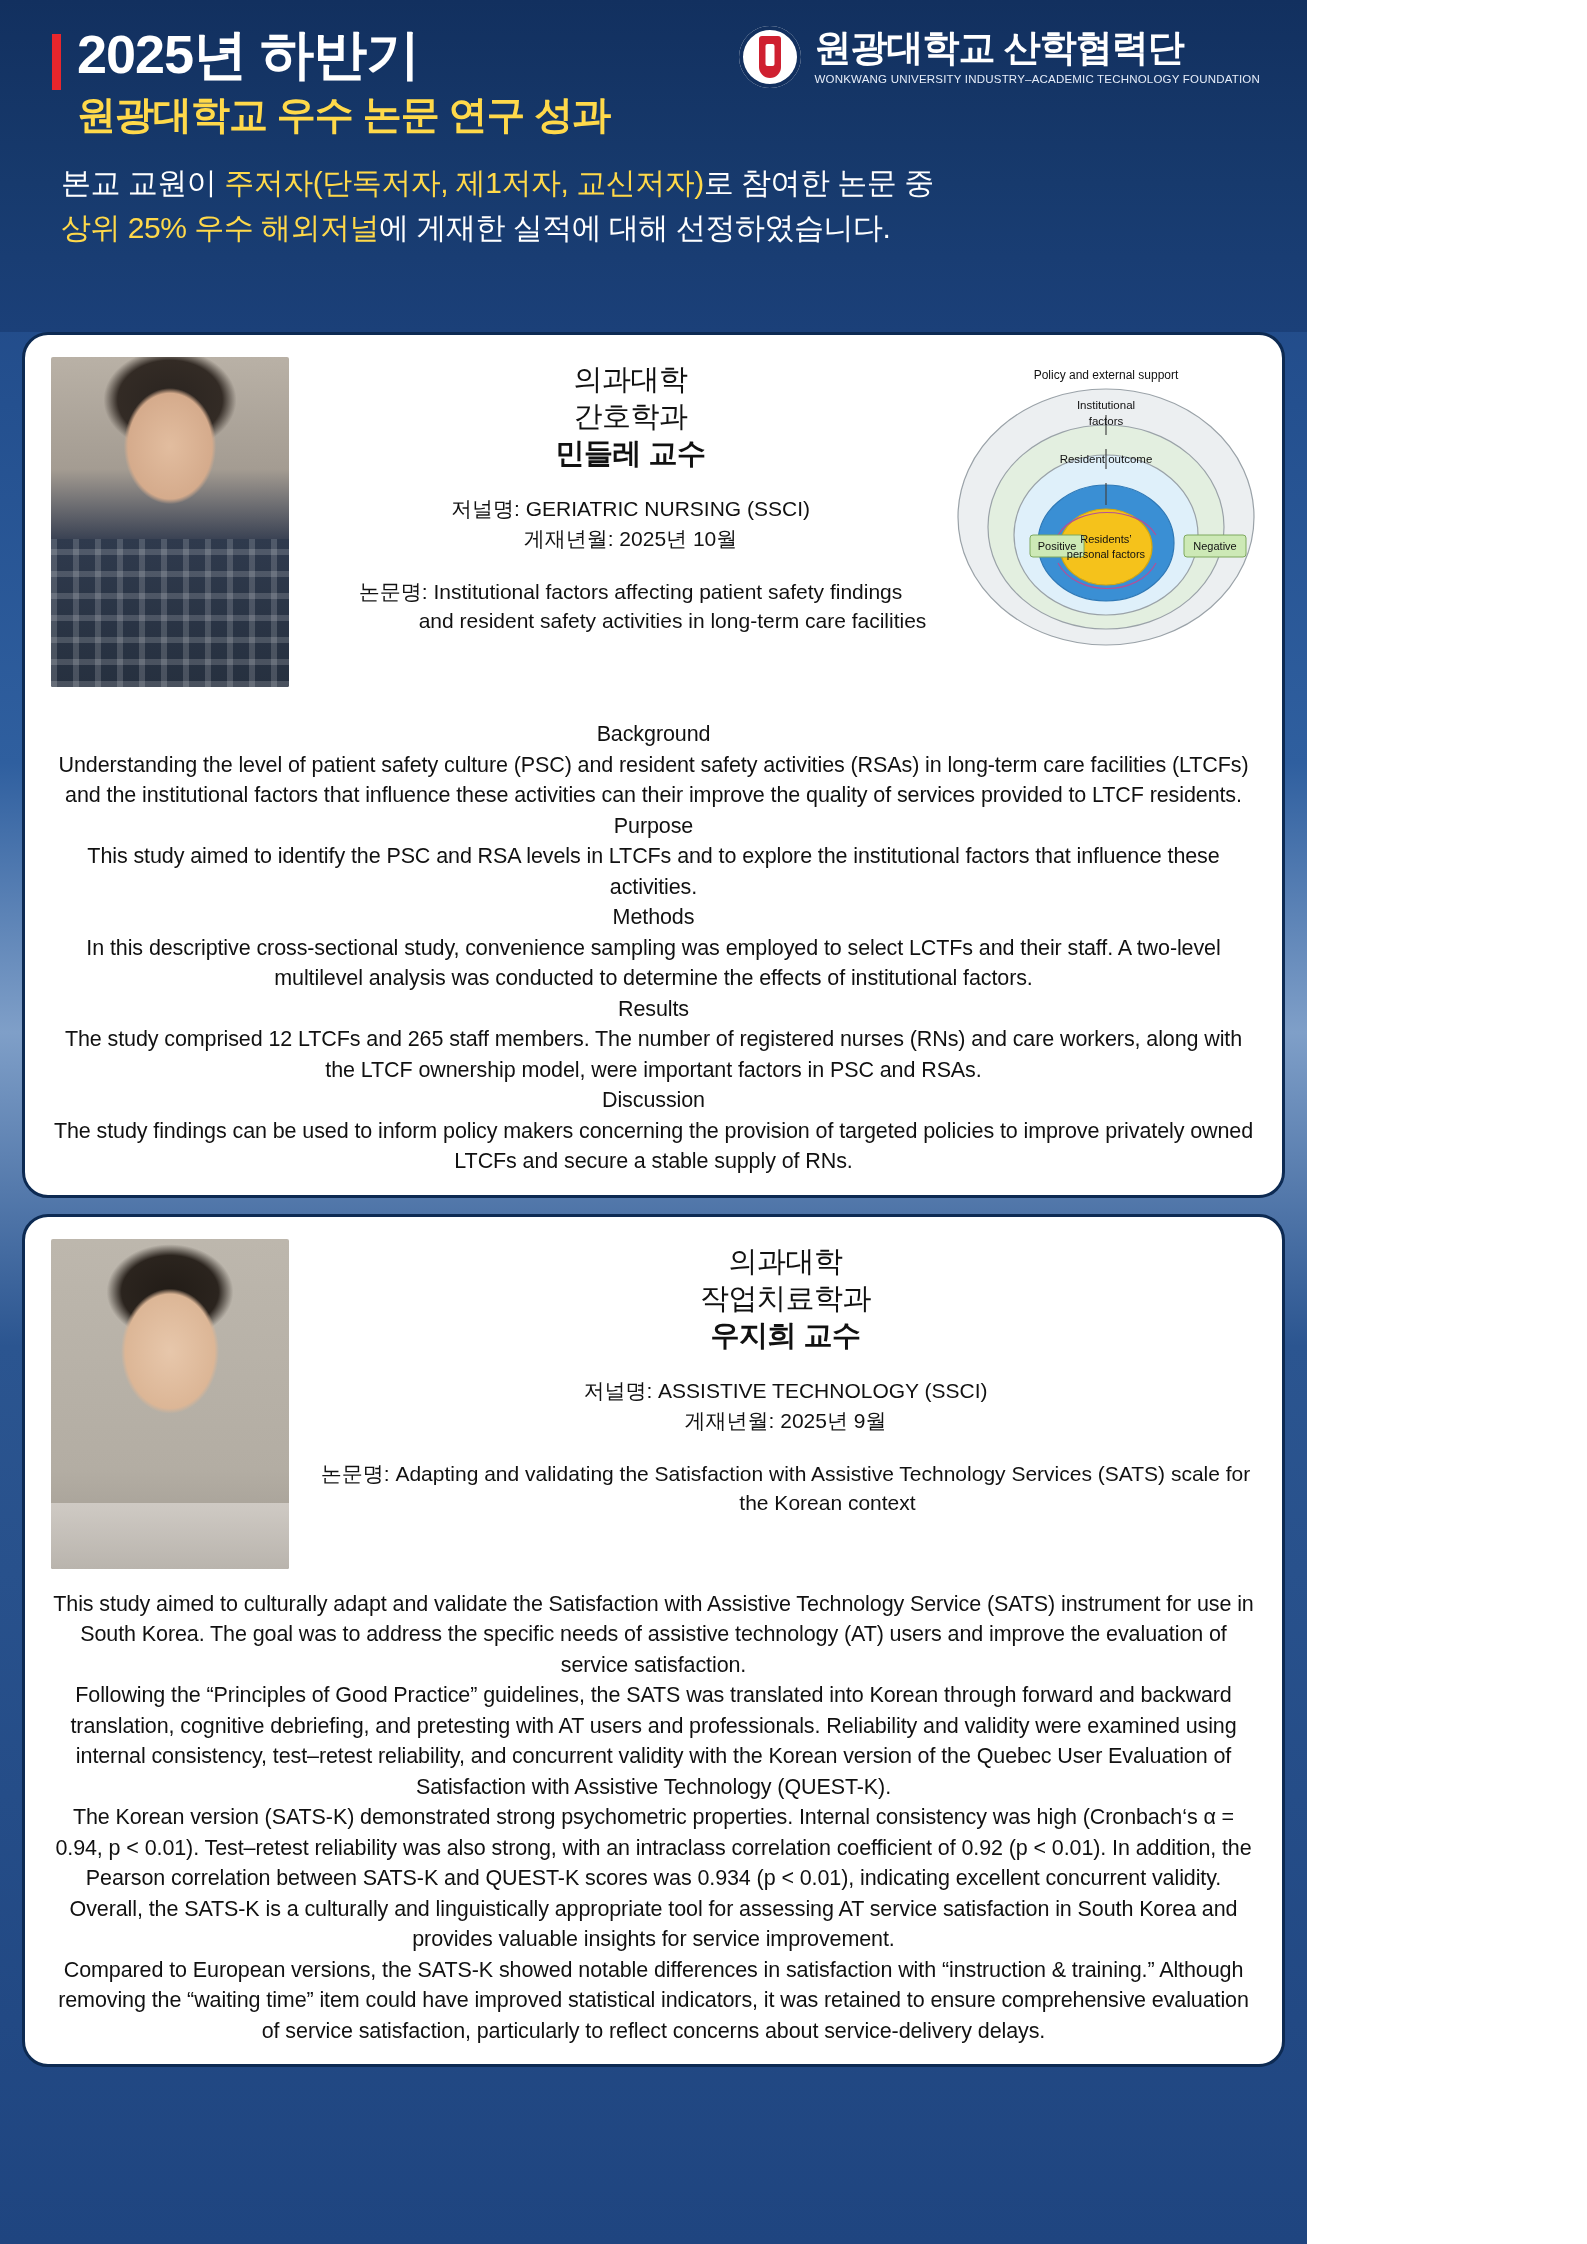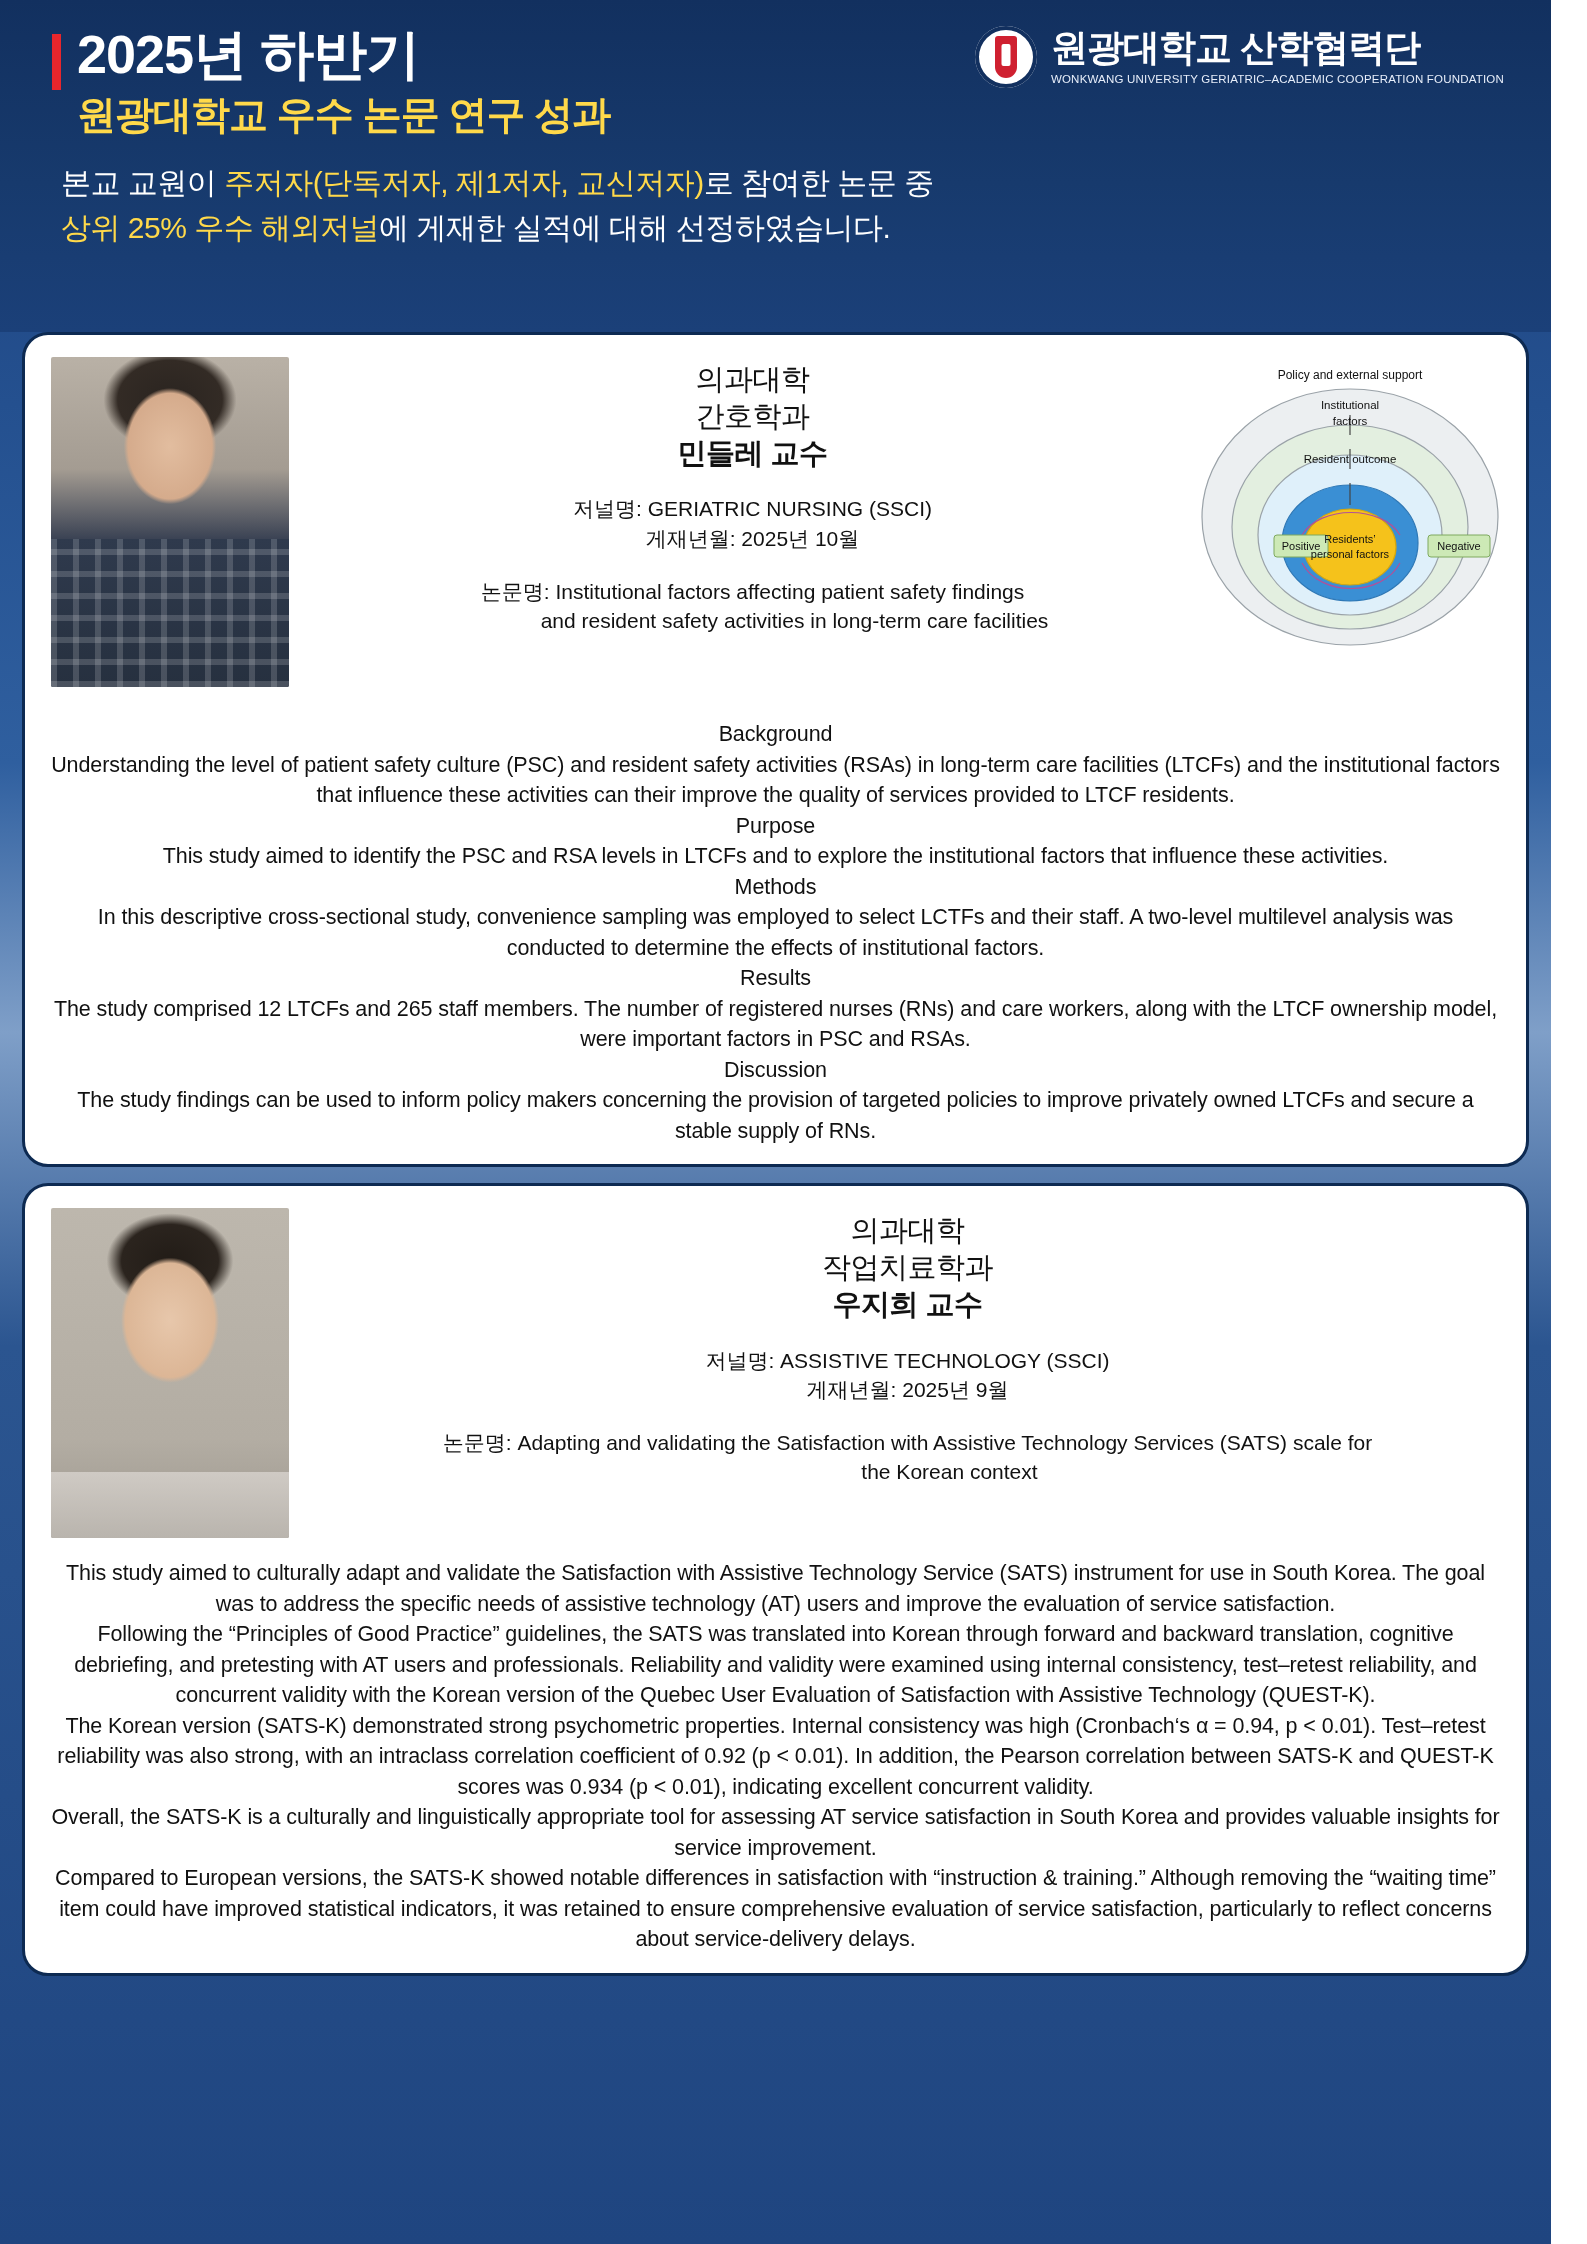--- a/index.html
+++ b/index.html
@@ -8,21 +8,21 @@
     background: #ffffff;
   }
   body {
     width: 1587px;
     height: 2244px;
     font-family: "Liberation Sans", sans-serif;
     overflow: hidden;
   }
   .poster {
     position: relative;
-    width: 1551px;
+    width: 1307px;
     height: 2244px;
     background: linear-gradient(180deg, #1d3f7a 0%, #24508f 18%, #2f5f9f 34%, #7f9fc8 46%, #2b5590 60%, #1f4580 100%);
     box-sizing: border-box;
     overflow: hidden;
   }
   
   .header {
     position: relative;
     height: 332px;
     background: linear-gradient(180deg, #12305f 0%, #173a6d 55%, #1b4079 100%);
@@ -232,21 +232,21 @@
       </div>
     </div>
     <div class="subtitle">
       <span>본교 교원이 </span><span class="hl">주저자(단독저자, 제1저자, 교신저자)</span><span>로 참여한 논문 중</span><br>
       <span class="hl">상위 25% 우수 해외저널</span><span>에 게재한 실적에 대해 선정하였습니다.</span>
     </div>
     <div class="logo-wrap">
       <div class="logo-mark"></div>
       <div>
         <div class="logo-text-ko">원광대학교 산학협력단</div>
-        <div class="logo-text-en">WONKWANG UNIVERSITY GERIATRIC–ACADEMIC COOPERATION FOUNDATION</div>
+        <div class="logo-text-en">WONKWANG UNIVERSITY INDUSTRY–ACADEMIC TECHNOLOGY FOUNDATION</div>
       </div>
     </div>
   </div>
 
   <div class="card card1">
     <div class="card-top">
       <div class="photo p1"></div>
       <div class="meta">
         <div class="meta-college">의과대학</div>
         <div class="meta-dept">간호학과</div>

